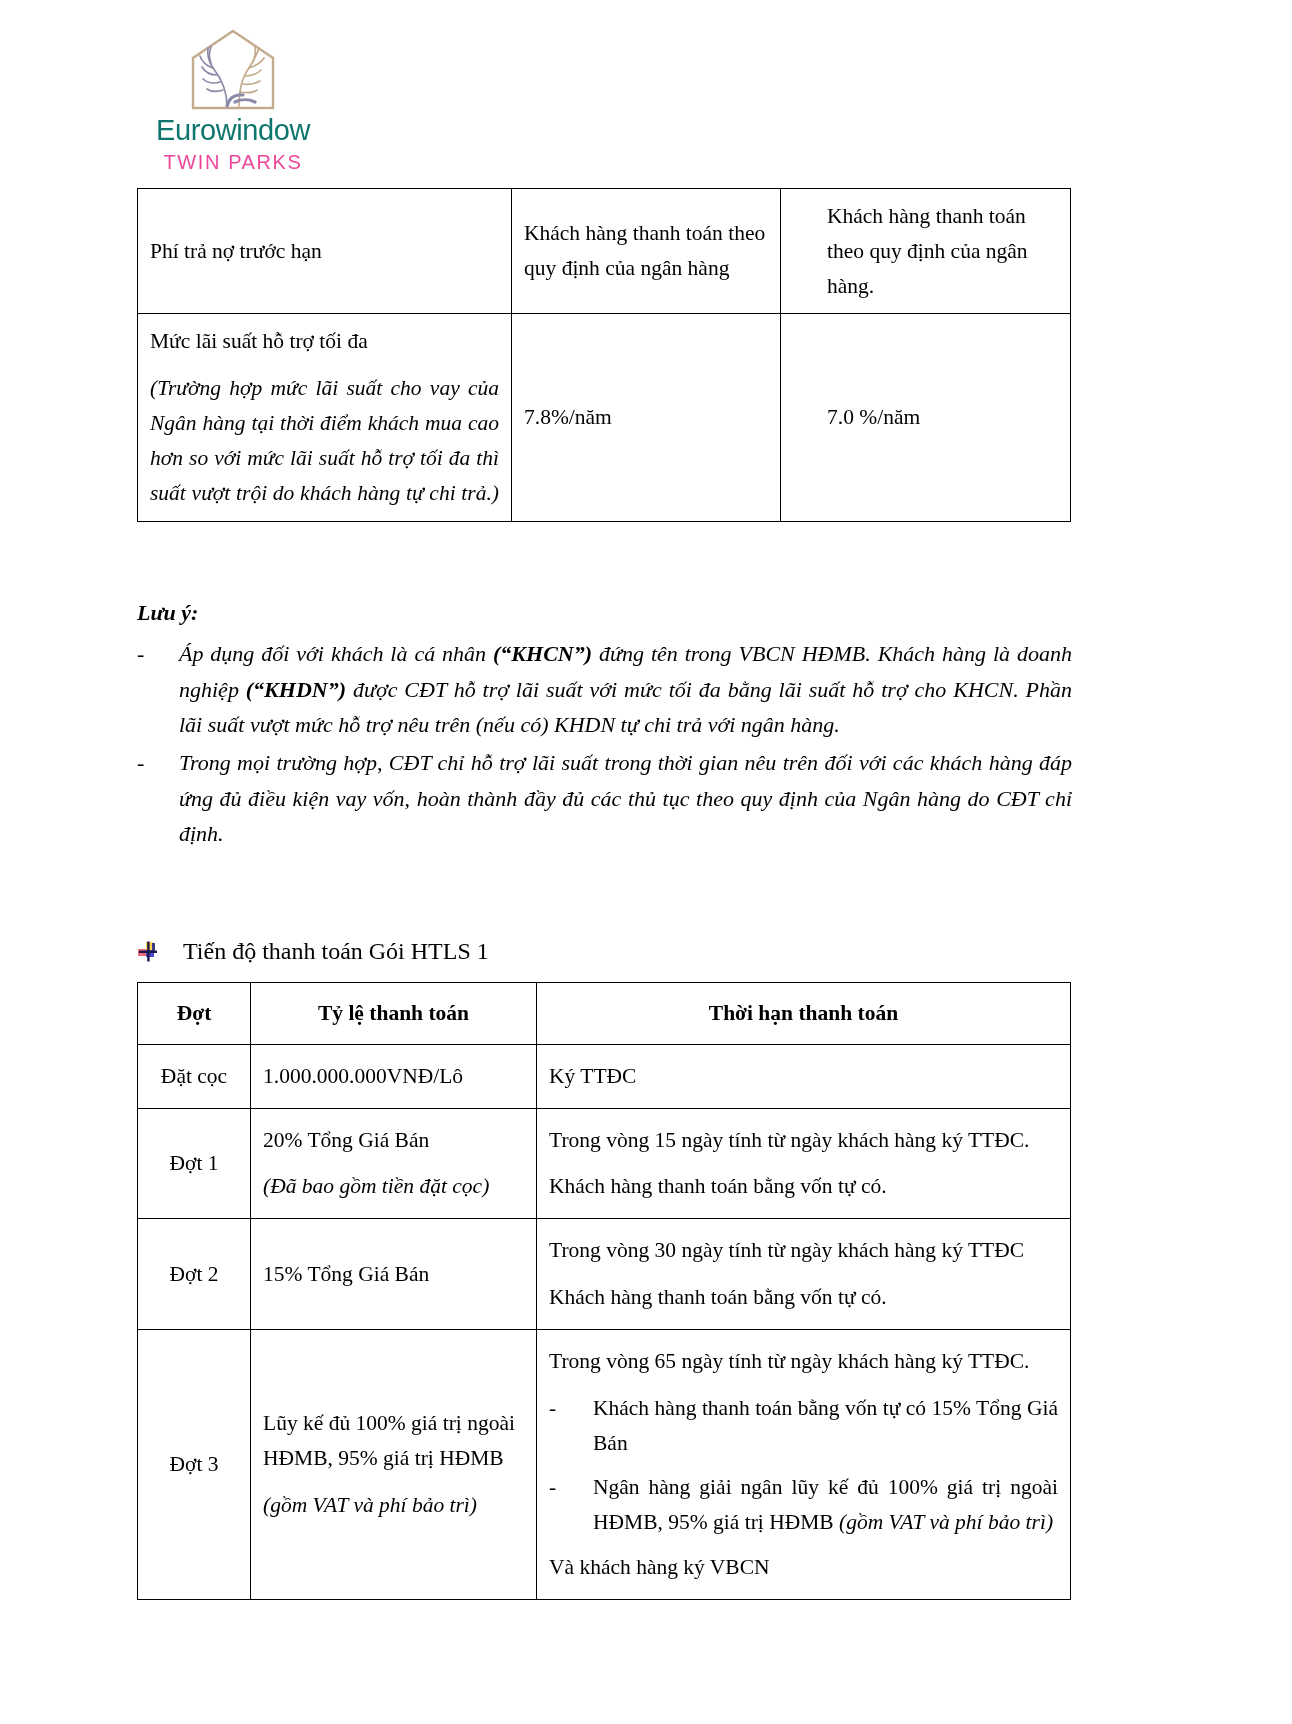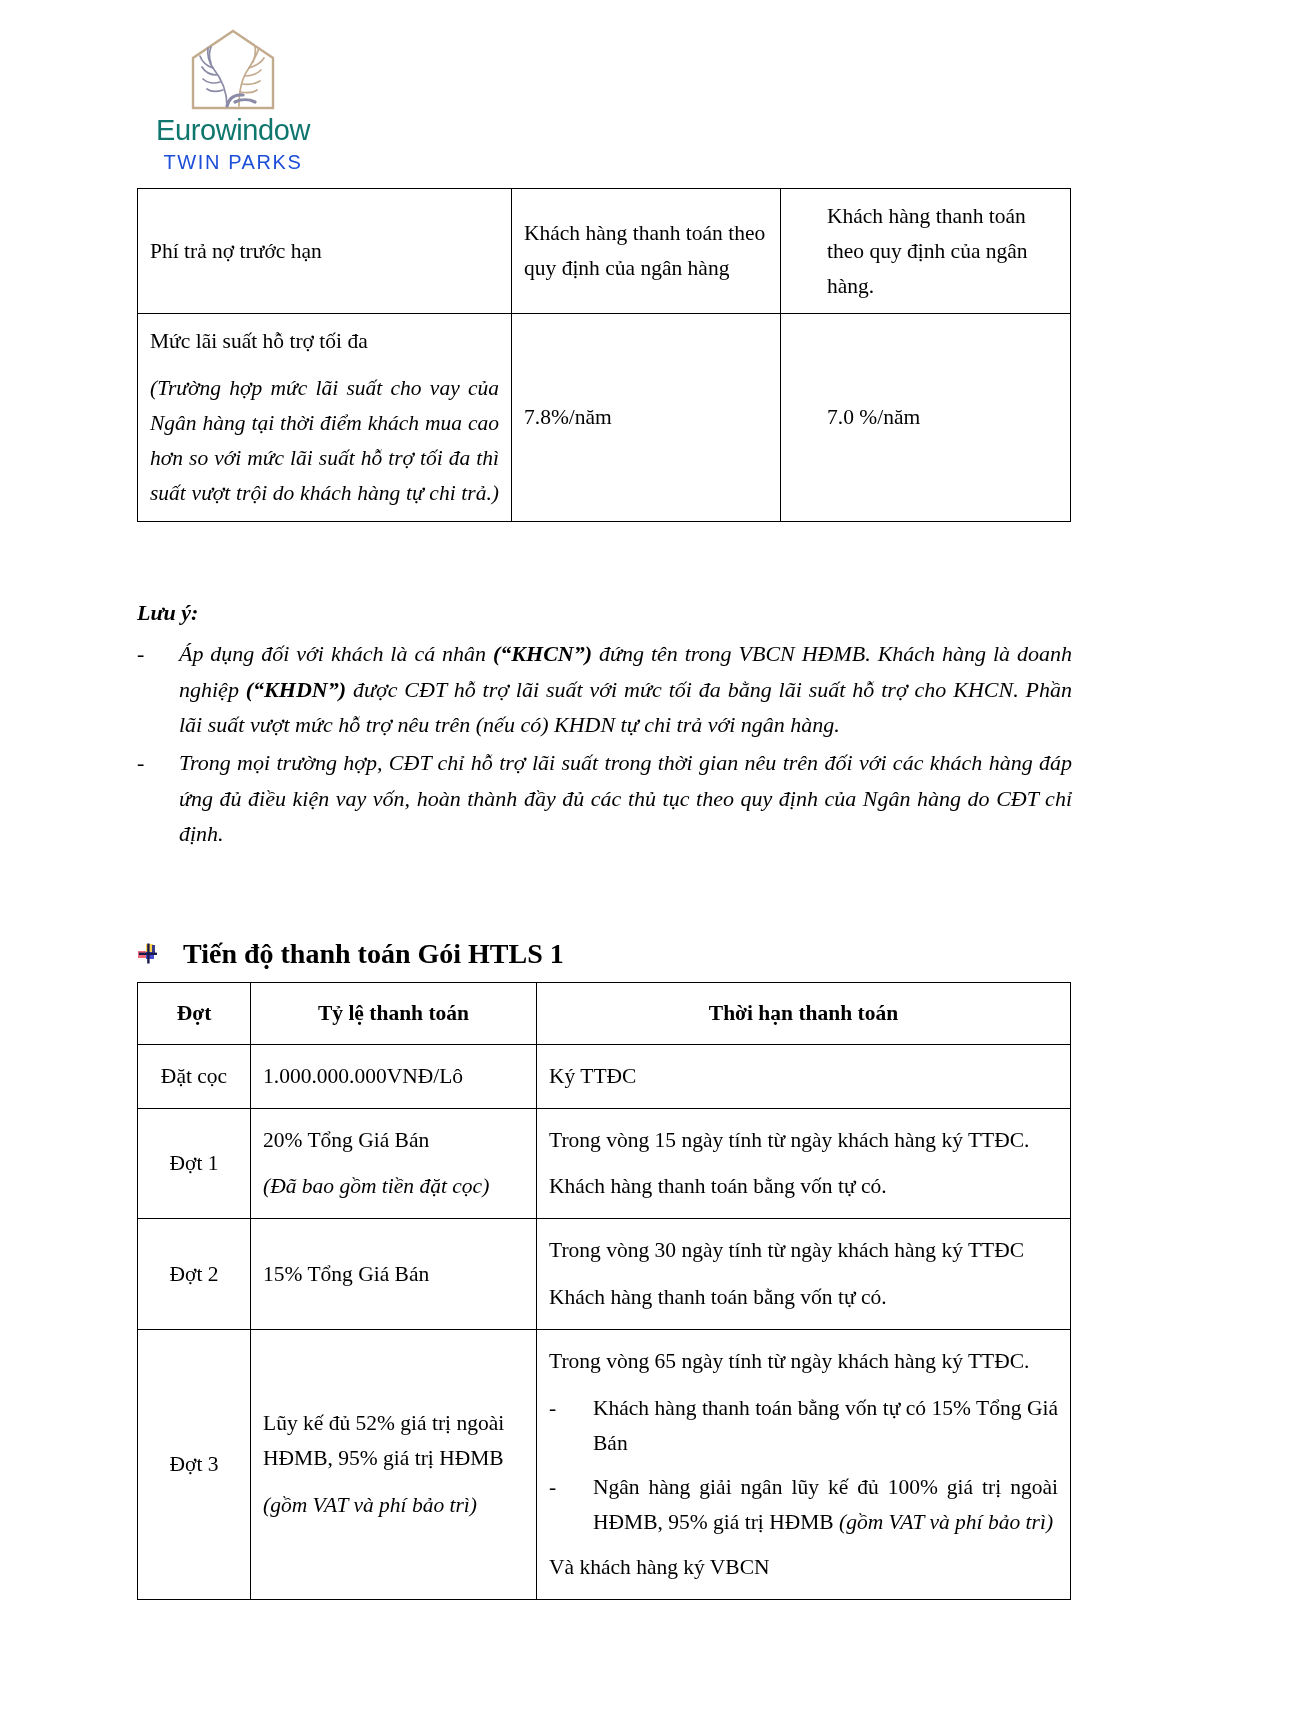--- a/index.html
+++ b/index.html
@@ -45,21 +45,21 @@
     letter-spacing: -0.4px;
     color: #0f766e;
     line-height: 1;
     margin-top: 4px;
     font-weight: 500;
   }
   .logo-sub {
     font-family: "Liberation Sans", "DejaVu Sans", sans-serif;
     font-size: 20px;
     letter-spacing: 1.6px;
-    color: #1d4ed8;
+    color: #ec4899;
     line-height: 1;
     margin-top: 7px;
   }
 
   
   table.doc-table {
     border-collapse: collapse;
     table-layout: fixed;
     width: 933px;
     position: absolute;
@@ -129,22 +129,22 @@
     align-items: center;
   }
   .bullet-icon {
     width: 22px;
     height: 22px;
     flex: 0 0 22px;
     position: relative;
     margin-right: 24px;
   }
   .heading-text {
-    font-size: 28px;
-    font-weight: bold;
+    font-size: 24px;
+    font-weight: normal;
     line-height: 1.3;
   }
 
   
   #table-schedule { top: 982px; }
   #table-schedule .h { font-weight: bold; text-align: center; padding: 13px 10px; }
   #table-schedule .c1 { width: 113px; }
   #table-schedule .c2 { width: 286px; }
   #table-schedule .c3 { width: 534px; }
   #table-schedule td.stage { text-align: center; vertical-align: middle; }
@@ -286,21 +286,21 @@
         <td class="ratio">15% Tổng Giá Bán</td>
         <td class="term">
           <div class="p jst"><span>Trong vòng </span><b class="bold">30 ngày</b><span> tính từ ngày khách hàng ký TTĐC</span></div>
           <div class="p">Khách hàng thanh toán bằng vốn tự có.</div>
         </td>
       </tr>
 
       <tr>
         <td class="stage">Đợt 3</td>
         <td class="ratio">
-          <div class="p">Lũy kế đủ 52% giá trị ngoài HĐMB, 95% giá trị HĐMB</div>
+          <div class="p">Lũy kế đủ 100% giá trị ngoài HĐMB, 95% giá trị HĐMB</div>
           <div class="ital">(gồm VAT và phí bảo trì)</div>
         </td>
         <td class="term">
           <div class="p jst"><span>Trong vòng </span><b class="bold">65 ngày</b><span> tính từ ngày khách hàng ký TTĐC.</span></div>
 
           <div class="subitem">
             <span class="d">-</span>
             <span class="t">Khách hàng thanh toán bằng vốn tự có 15% Tổng Giá Bán</span>
           </div>
 

